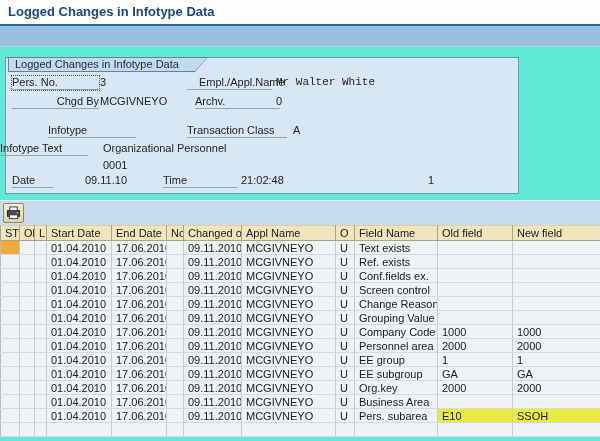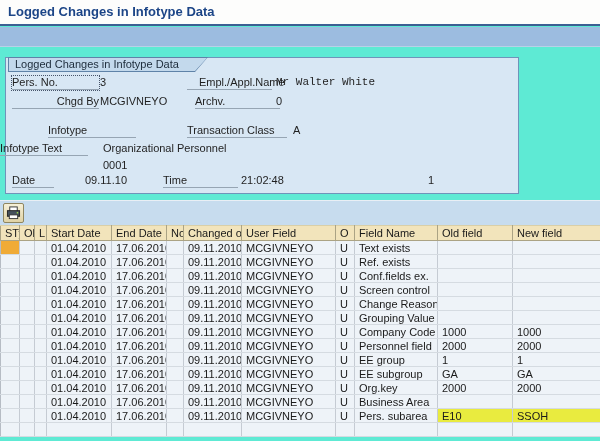--- a/index.html
+++ b/index.html
@@ -136,21 +136,21 @@
     </colgroup>
     <thead>
         <tr id="grid-head">
           <th>STy.</th>
           <th>Obj.</th>
           <th>LI</th>
           <th>Start Date</th>
           <th>End Date</th>
           <th>No</th>
           <th>Changed on</th>
-          <th>User Field</th>
+          <th>Appl Name</th>
           <th>O</th>
           <th>Field Name</th>
           <th>Old field</th>
           <th>New field</th>
         </tr>
       </thead>
     <tbody id="grid-body">
         <tr>
           <td class="sel"></td>
           <td></td>
@@ -252,21 +252,21 @@
         <tr>
           <td></td>
           <td></td>
           <td></td>
           <td>01.04.2010</td>
           <td>17.06.2010</td>
           <td></td>
           <td>09.11.2010</td>
           <td>MCGIVNEYO</td>
           <td>U</td>
-          <td>Personnel field</td>
+          <td>Personnel area</td>
           <td>2000</td>
           <td>2000</td>
         </tr>
         <tr>
           <td></td>
           <td></td>
           <td></td>
           <td>01.04.2010</td>
           <td>17.06.2010</td>
           <td></td>

